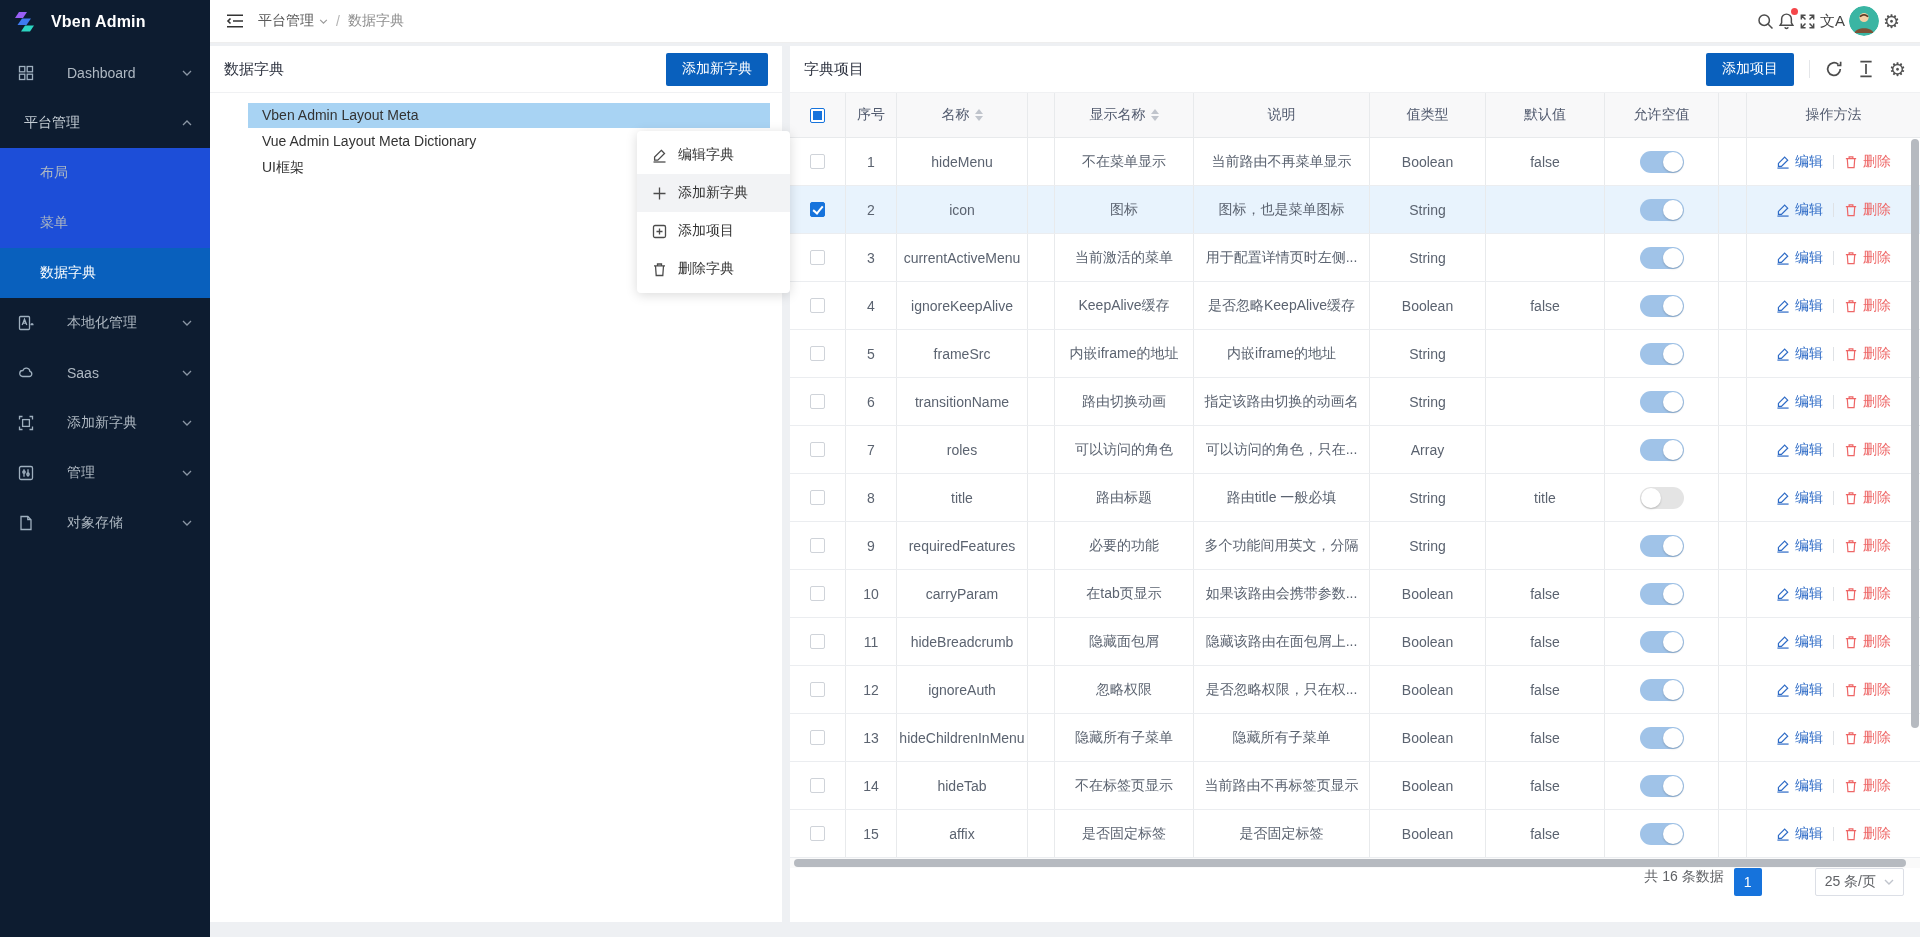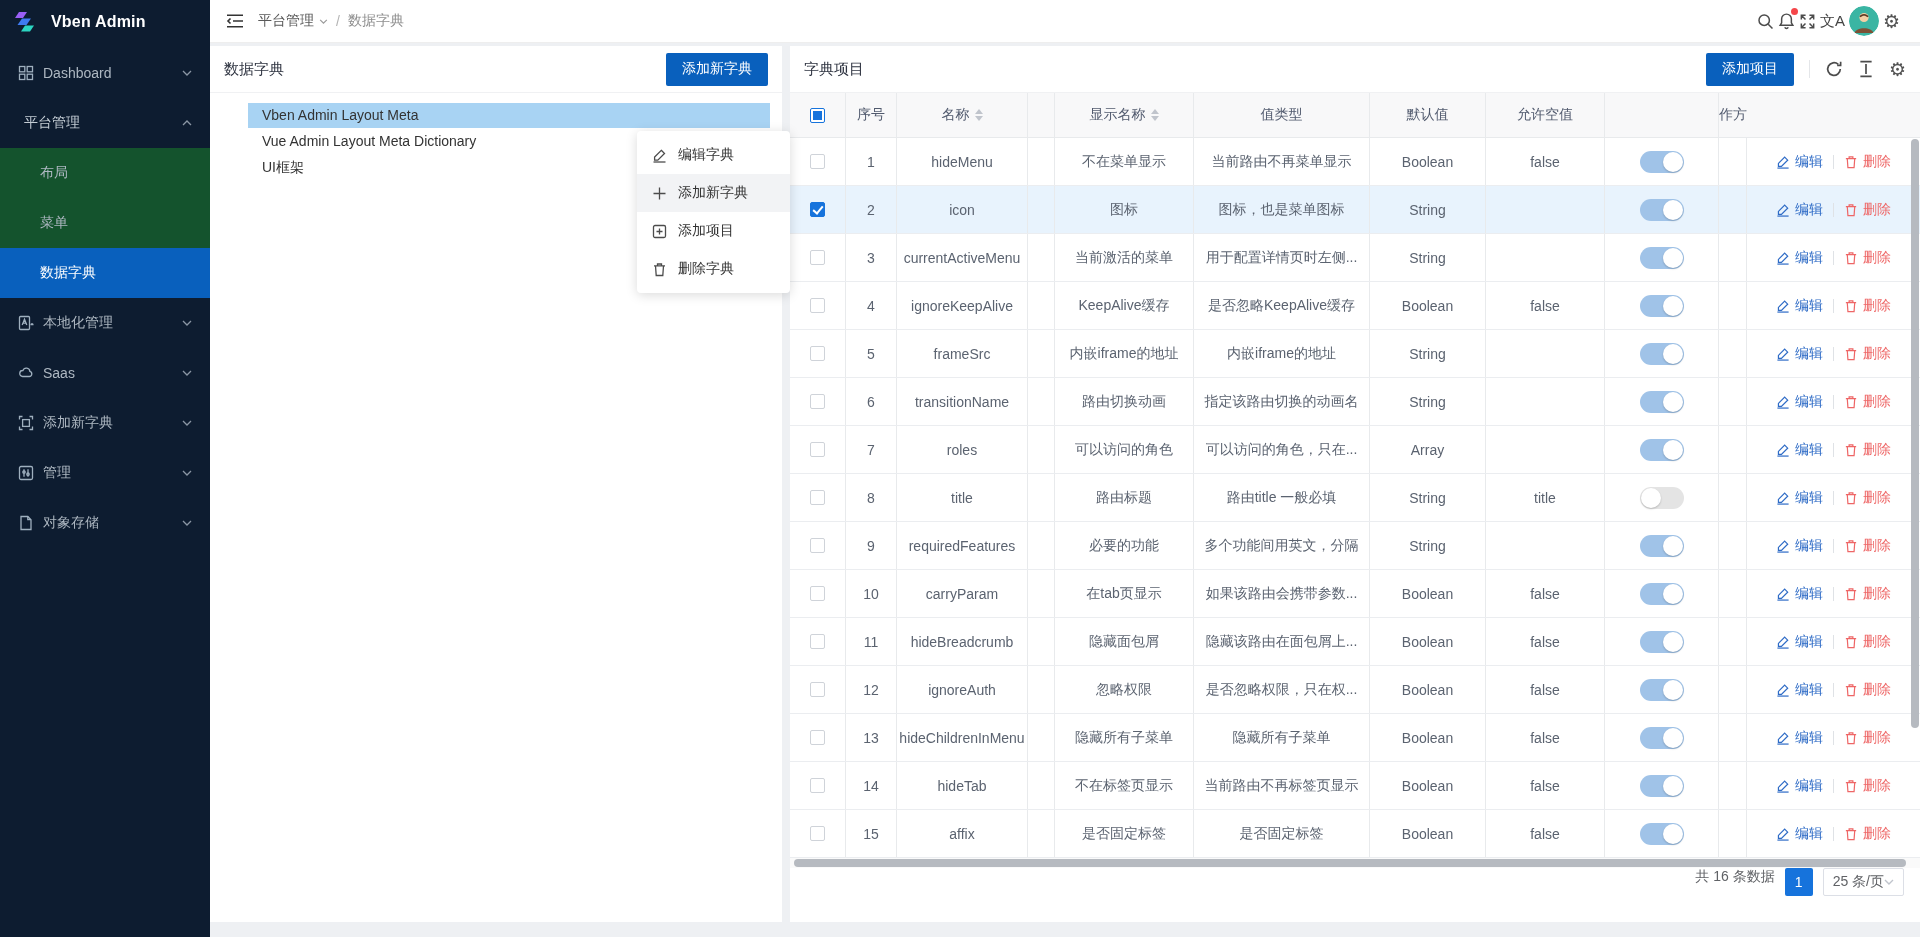--- a/index.html
+++ b/index.html
@@ -5,26 +5,26 @@
   * { margin:0; padding:0; box-sizing:border-box; }
   html,body { width:1920px; height:937px; overflow:hidden; }
   body { font-family:"Liberation Sans","DejaVu Sans",sans-serif; background:#eef0f3; position:relative; font-size:14px; color:#333; }
   svg { display:block; }
 
   
   .sidebar { position:absolute; left:0; top:0; width:210px; height:100%; background:#0d1c30; z-index:5; }
   .logo { height:44px; display:flex; align-items:center; gap:10px; padding-left:14px; cursor:pointer; }
   .logo-text { color:#fff; font-weight:bold; font-size:16px; letter-spacing:.2px; }
   .menu { padding-top:4px; }
-  .menu-item, .group-title, .sub-item { height:50px; display:flex; align-items:center; color:#aeb8c2; cursor:pointer; font-size:14px; }
+  .menu-item, .group-title, .sub-item { height:50px; display:flex; align-items:center; color:#aeb8c2; cursor:pointer; font-size:14px;gap:24px; }
   .menu-item { padding:0 18px; }
   .menu-item .mi-icon { width:17px; height:17px; margin-right:8px; color:#9fb0bf; }
   .group-title { padding:0 18px 0 24px; color:#c3ccd4; }
   .chev { margin-left:auto; width:10px; height:6px; color:#8b97a5; }
-  .submenu { background:#14532d;text-align:center; }
+  .submenu { background:#1d4ed8;text-align:center; }
   .sub-item { padding-left:40px; }
   .sub-item.active { background:#0960bd; color:#fff; }
 
   
   .main { position:absolute; left:210px; top:0; right:0; bottom:0; display:flex; flex-direction:column; }
   .topbar { height:43px; background:#fff; border-bottom:1px solid #eeeeee; display:flex; align-items:center; padding:0 16px; flex:none; }
   .icon-btn { display:inline-flex; align-items:center; justify-content:center; color:#5a5a5a; cursor:pointer; }
   .fold { margin-right:14px; }
   .breadcrumb { display:flex; align-items:center; gap:8px; }
   .bc-item { color:#595959; display:inline-flex; align-items:center; gap:5px; cursor:pointer; }
@@ -92,21 +92,21 @@
   .op-sep { width:1px; height:14px; background:#dfe2e6; margin:0 10px; }
   .op-link svg { width:14px; height:14px; }
 
   .hscroll { height:10px; flex:none; position:relative; background:#fafafa; }
   .hthumb { position:absolute; left:4px; top:1px; height:8px; width:calc(100% - 18px); background:#b6bac0; border-radius:4px; }
   .vscroll { position:absolute; top:46px; right:0; width:10px; height:718px; }
   .vthumb { position:absolute; top:0; right:1px; width:8px; height:82%; background:#b6bac0; border-radius:4px; }
 
   .pager { flex:1; display:flex; align-items:flex-start; justify-content:flex-end; gap:10px; padding-right:16px; color:#606266; }
   .page-cur { width:28px; height:28px; background:#1673dc; color:#fff; border-radius:2px; display:flex; align-items:center; justify-content:center; cursor:pointer; }
-  .page-size { height:28px; border:1px solid #dcdfe6; border-radius:2px; display:flex; align-items:center; padding:0 9px; color:#606266; cursor:pointer; background:#fff; }
+  .page-size { height:28px; border:1px solid #dcdfe6; border-radius:2px; display:flex; align-items:center; gap:8px; padding:0 9px; color:#606266; cursor:pointer; background:#fff;margin-left:43px; }
   .page-size .chev { margin-left:0; color:#c0c4cc; }
 </style>
 </head>
 <body>
 
 <div class="app">
 
   <aside class="sidebar">
     <div class="logo">
       <svg width="27" height="25" viewBox="0 0 27 25">
@@ -321,20 +321,23 @@
                   <i class="dn"></i>
                 </span>
               </div>
               <div class="th"></div>
               <div class="th">
                 <span>显示名称</span>
                 <span class="sorter">
                   <i class="up"></i>
                   <i class="dn"></i>
                 </span>
+              </div>
+              <div class="th">
+                <span>说明</span>
               </div>
               <div class="th">
                 <span>值类型</span>
               </div>
               <div class="th">
                 <span>默认值</span>
               </div>
               <div class="th">
                 <span>允许空值</span>
               </div>

